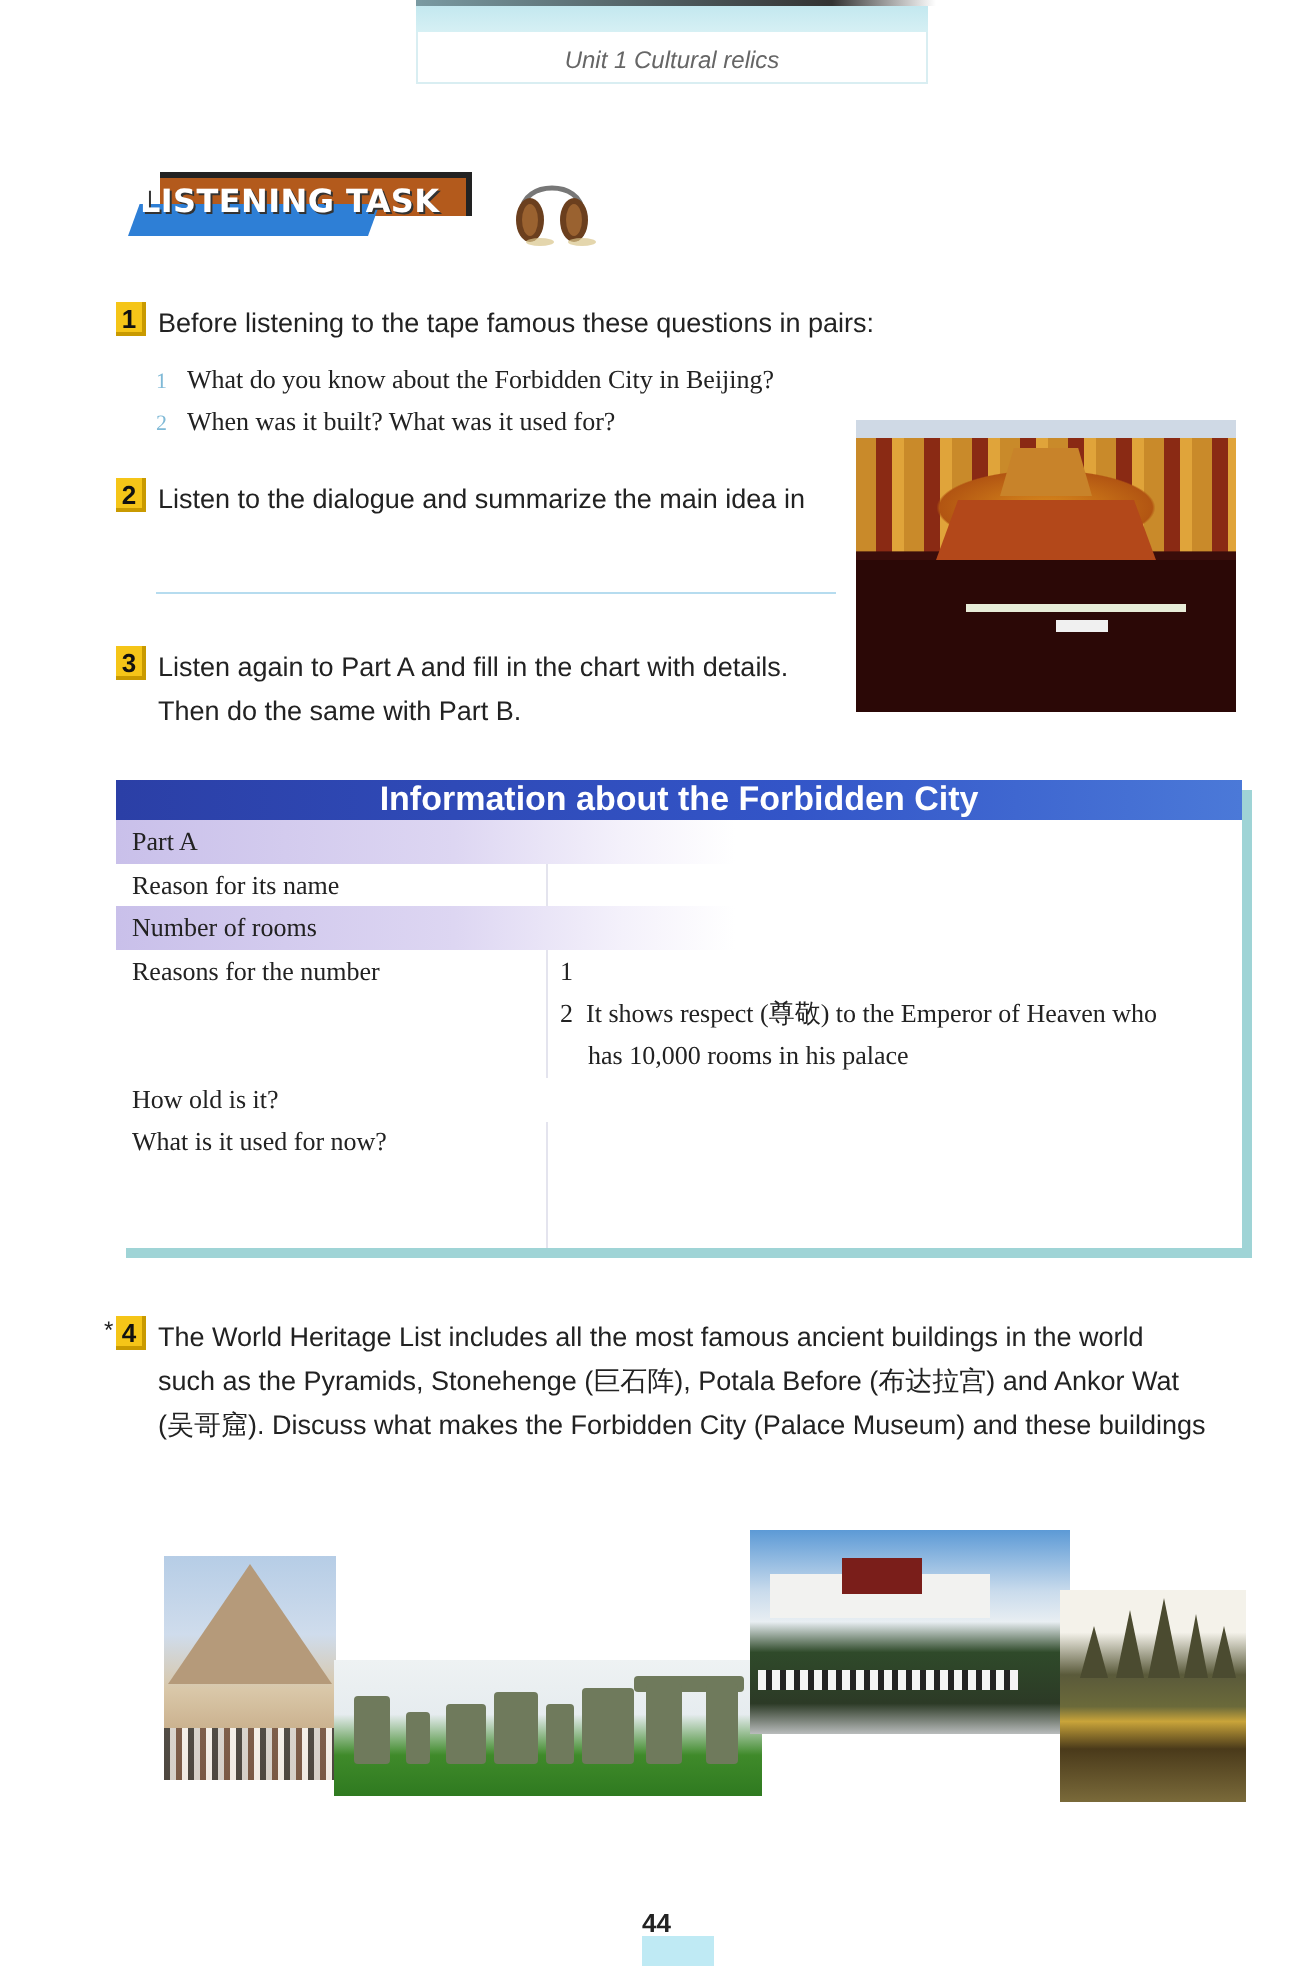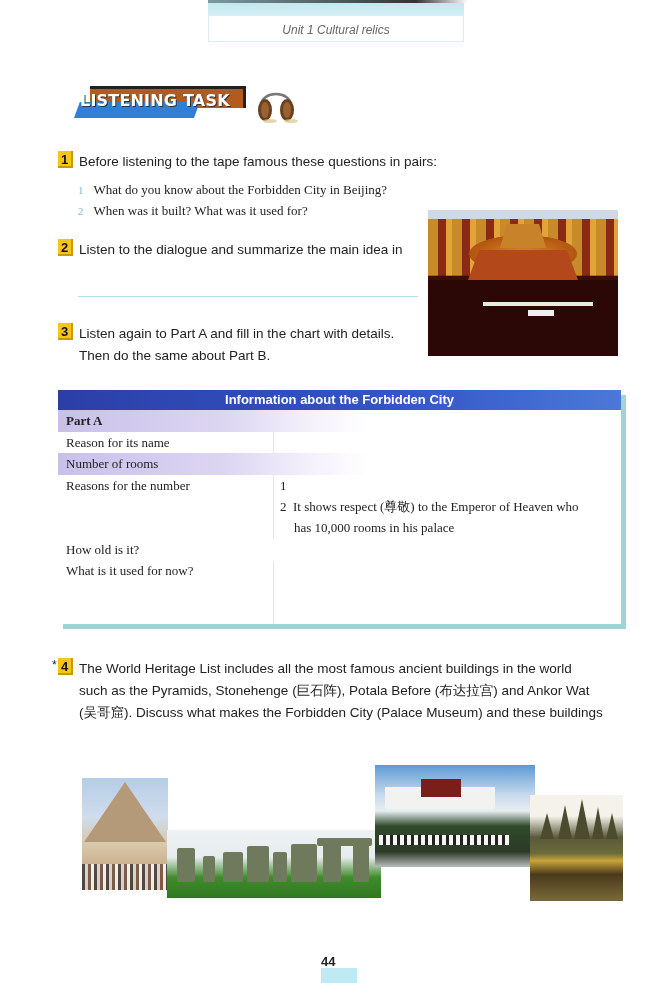--- a/index.html
+++ b/index.html
@@ -10,21 +10,21 @@
   .hdr-band { position:absolute; left:208px; top:0; width:256px; height:16px;
               background:linear-gradient(180deg,#bfe6ee 0%,#d6f0f4 100%); }
   .hdr-band::before { content:""; position:absolute; left:0; top:0; width:260px; height:3px;
               background:linear-gradient(90deg,#7a9aa2,#333 80%,#fff); }
   .hdr-box { position:absolute; left:208px; top:16px; width:256px; height:26px;
              border:1px solid #d9eef2; border-top:none; box-sizing:border-box; }
   .hdr-title { position:absolute; left:0; right:0; top:7px; text-align:center;
                font-style:italic; font-size:12px; color:#666; }
 
   
-  .lt-banner { position:absolute; left:74px; top:86px; width:172px; height:32px; }
+  .lt-banner { position:absolute; left:64px; top:86px; width:172px; height:32px; }
   .lt-back { position:absolute; left:16px; top:0; width:156px; height:22px; background:#b35a1c;
              border-top:3px solid #222; border-right:3px solid #222; box-sizing:border-box; }
   .lt-blue { position:absolute; left:0; top:16px; width:120px; height:16px;
              background:#2e7fd6; transform:skewX(-20deg); transform-origin:left bottom; }
   .lt-text { position:absolute; left:6px; top:5px; font-family:"DejaVu Sans", sans-serif;
              font-weight:bold; font-size:16px; color:#fff; letter-spacing:0.2px;
              text-shadow:1px 1px 0 #333; white-space:nowrap; }
   .headphones { position:absolute; left:253px; top:84px; width:46px; height:40px; }
 
   
@@ -54,25 +54,25 @@
   .photo-fc .roof2 { position:absolute; left:72px; top:14px; width:46px; height:24px; background:#c8832a;
      clip-path:polygon(15% 0,85% 0,100% 100%,0 100%); }
   .photo-fc .wall { position:absolute; left:0; top:70px; width:190px; height:76px; background:#2b0806; }
   .photo-fc .rail { position:absolute; left:55px; top:92px; width:110px; height:4px; background:#e8ecd8; }
   .photo-fc .rail2 { position:absolute; left:100px; top:100px; width:26px; height:6px; background:#f0f0f0; }
 
   
   .tbl-wrap { position:absolute; left:58px; top:390px; width:563px; height:234px;
               box-shadow:5px 5px 0 #9fd4d6; background:#fff; }
   .tbl-title { height:20px; background:linear-gradient(90deg,#2b3fa6 0%,#3355c8 60%,#4b79d8 100%);
-               color:#fff; font-weight:bold; font-size:13px; text-align:center; line-height:20px; }
+               color:#fff; font-weight:bold; font-size:17px; text-align:center; line-height:20px; }
   .trow { position:relative; height:21.5px; font-family:"Liberation Serif", serif; font-size:13px; }
   .trow .lbl { position:absolute; left:8px; top:3px; white-space:nowrap; }
   .trow.shade { background:linear-gradient(90deg,#c9c0ea 0%,#ddd6f2 30%,#f4f1fb 45%,#ffffff 55%); }
-  .trow.part { font-weight:bold;text-align:center; }
+  .trow.part { font-weight:normal;text-align:center; }
   .trow.part .lbl { top:3px; }
   .vdiv { position:absolute; left:215px; width:1px; background:#e4e4ee; }
   .ans { position:absolute; font-family:"Liberation Serif", serif; font-size:13px; line-height:21px; white-space:nowrap; }
 
   .star { position:absolute; left:52px; top:658px; font-size:12px; }
 
   
   .ph { position:absolute; overflow:hidden; }
   .pyramid { left:82px; top:778px; width:86px; height:112px;
      background:linear-gradient(180deg,#b6cde6 0%,#cfdcec 35%,#d9c7a8 60%,#b8966e 100%); }
@@ -131,21 +131,21 @@
   <span class="n">2</span><span>When was it built? What was it used for?</span>
 </div>
 
 <div class="task" style="left:58px; top:239px;">
   <div class="line"><span class="num">2</span><span>Listen to the dialogue and summarize the main idea in</span></div>
 </div>
 <div class="answer-line"></div>
 
 <div class="task" style="left:58px; top:323px;">
   <div class="line"><span class="num">3</span><span>Listen again to Part A and fill in the chart with details.</span></div>
-  <div class="line cont">Then do the same about Part B.</div>
+  <div class="line cont">Then do the same with Part B.</div>
 </div>
 
 <div class="photo-fc">
   <div class="roof2"></div>
   <div class="roof"></div>
   <div class="wall"></div>
   <div class="rail"></div>
   <div class="rail2"></div>
 </div>
 

